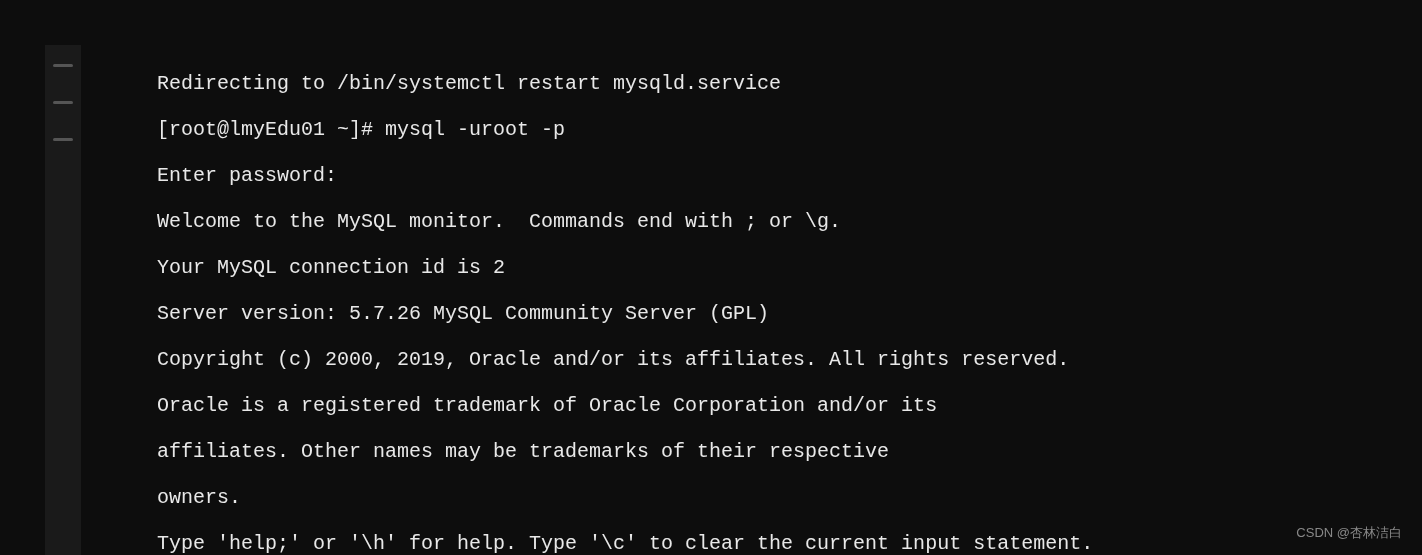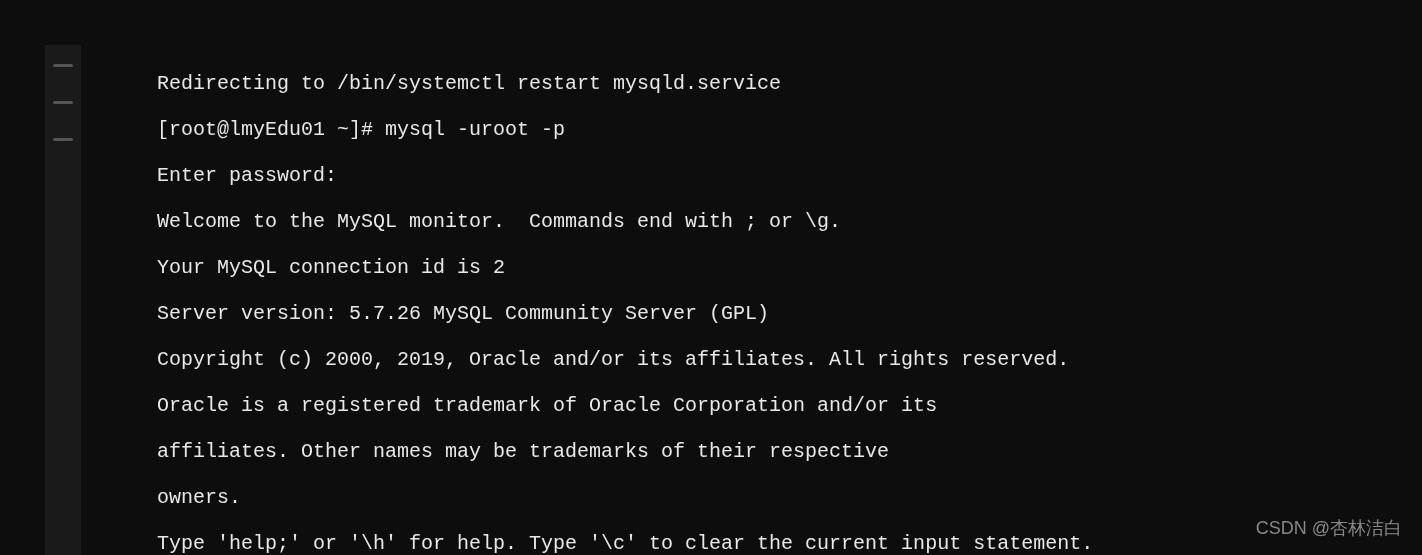--- a/index.html
+++ b/index.html
@@ -58,21 +58,21 @@
       vertical-align: middle;
       margin-left: 2px;
     }
 
     .watermark {
       position: absolute;
       bottom: 12px;
       right: 20px;
       color: #888;
       font-family: Arial, sans-serif;
-      font-size: 18px;
+      font-size: 13px;
     }
   </style>
 </head>
 <body>
 
 <div class="scrollbar-area">
   <div class="scrollbar-line"></div>
   <div class="scrollbar-line"></div>
   <div class="scrollbar-line"></div>
 </div>

